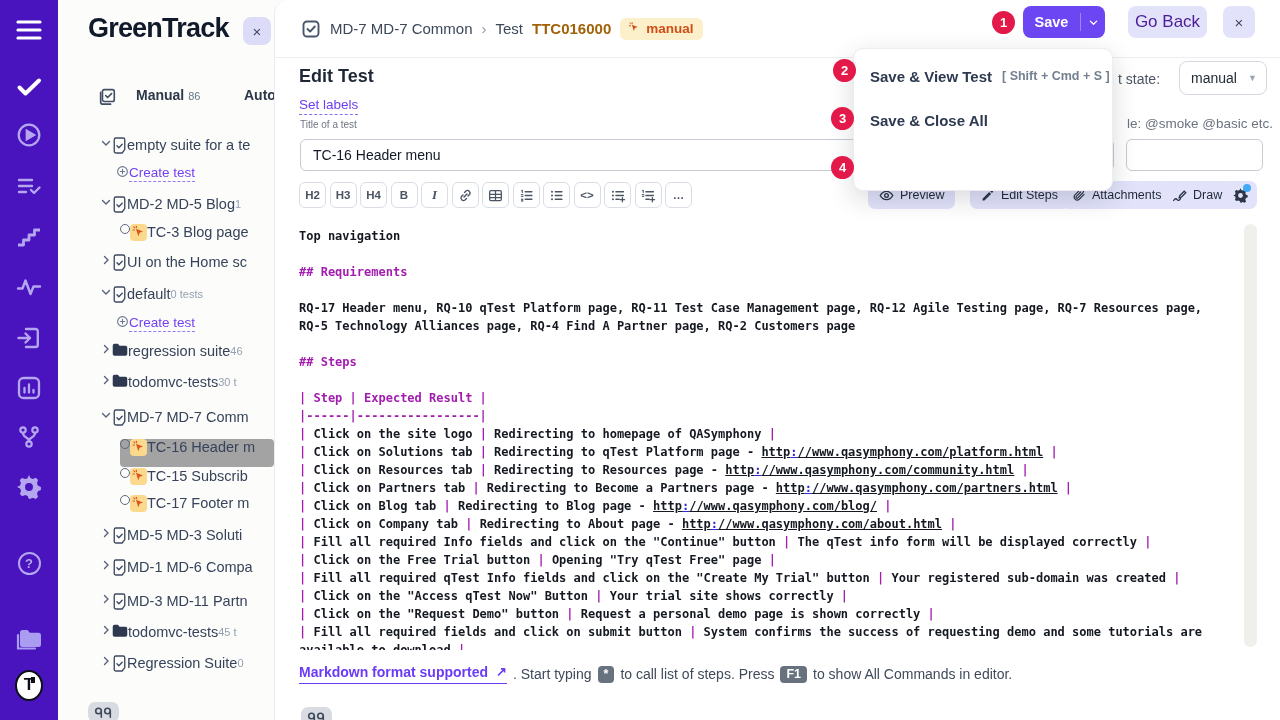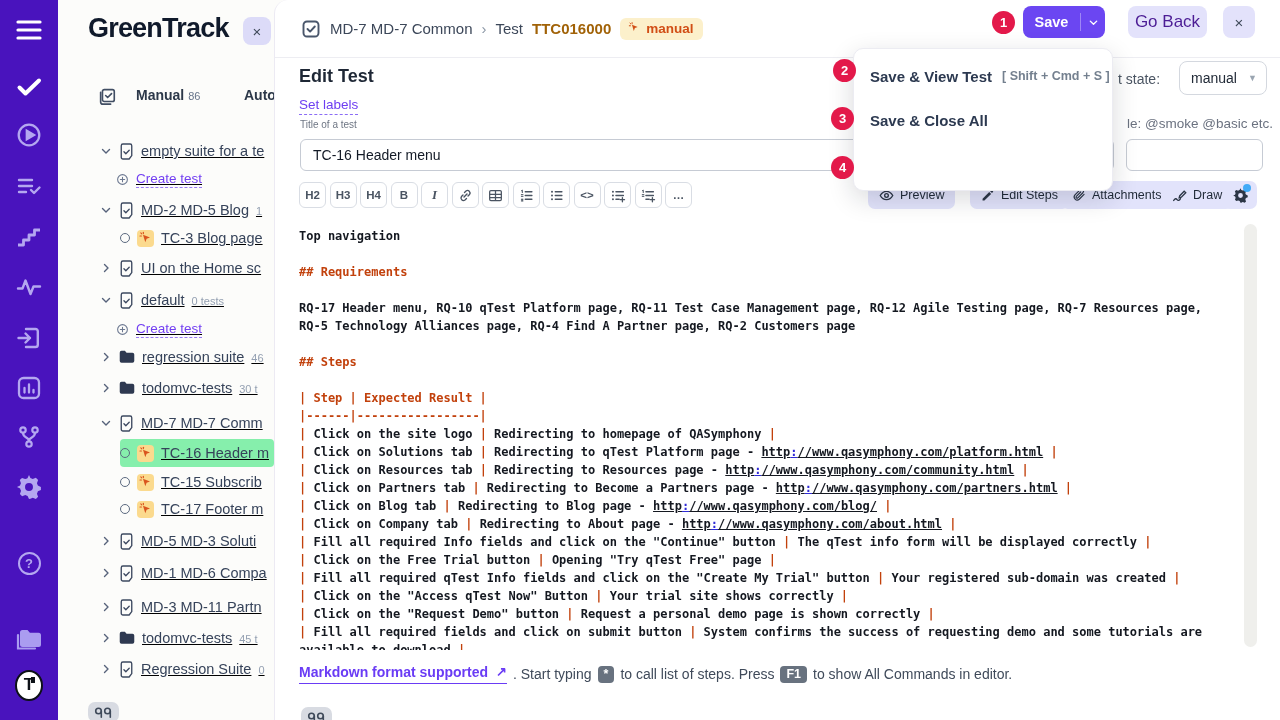--- a/index.html
+++ b/index.html
@@ -16,30 +16,30 @@
 
   
   .sidebar { position:absolute; left:58px; top:0; width:216px; height:720px; background:#fcfcfa; z-index:1; overflow:hidden; }
   .logo { position:absolute; left:30px; top:13px; font-size:27px; font-weight:800; letter-spacing:-0.8px; color:#101a2b; }
   .tabs { position:absolute; left:0; top:84px; width:216px; height:26px; white-space:nowrap; overflow:hidden; }
   .tabs .tico2 { position:absolute; left:39px; top:2px; color:#414e63; }
   .tab1 { position:absolute; left:78px; top:3px; font-size:14px; font-weight:600; color:#2c3849; }
   .tab1 .cnt { font-size:11px; font-weight:400; color:#67748a; margin-left:4px; }
   .tab2 { position:absolute; left:186px; top:3px; font-size:14px; font-weight:600; color:#2c3849; }
   #tree { position:absolute; left:0; top:0; width:216px; height:720px; }
-  .trow { position:absolute; left:42px; right:0; height:28px; display:flex; align-items:center; gap:7px; white-space:nowrap; overflow:hidden; cursor:pointer;text-decoration:underline; }
+  .trow { position:absolute; left:42px; right:0; height:28px; display:flex; align-items:flex-start; gap:0; white-space:nowrap; overflow:hidden; cursor:pointer; }
   .trow .chev { display:flex; width:12px; flex:0 0 12px; }
   .trow .tico { display:flex; align-items:center; }
   .tlabel { font-size:14.5px; color:#36435a; }
   .tcount { font-size:11px; color:#94a0b2; padding-top:2px; }
   .k-create { left:58px; }
   .createlbl { font-size:13.5px; color:#7340f2; border-bottom:1px dashed #9a79f5; padding-bottom:1px; }
   .k-test { left:62px; }
   .k-test .circ { width:10px; height:10px; flex:0 0 10px; border:1.6px solid #5c6a80; border-radius:50%; }
-  .trow.sel { background:#86efac; border-radius:4px; }
+  .trow.sel { background:#a3a3a3; border-radius:4px; }
 
   
   .pbadge { position:absolute; width:31px; height:20px; background:#d8dbe2; border-radius:7px; display:flex; align-items:center; justify-content:center; color:#3f4a5a; z-index:8; }
 
   
   .panel { position:absolute; left:274px; top:0; right:0; bottom:0; background:#fff; border-top-left-radius:14px; border-left:1px solid #eceaf3; z-index:2; }
   .chip-close { position:absolute; left:243px; top:17px; width:28px; height:28px; background:#dcdbf8; border-radius:8px; color:#3f4a5a; font-size:15px; display:flex; align-items:center; justify-content:center; z-index:7; cursor:pointer; }
   .hdr-border { position:absolute; left:0; top:57px; right:0; height:1px; background:#ededf2; }
   .crumb { position:absolute; left:26px; top:0; height:57px; display:flex; align-items:center; gap:9px; }
   .crumb .cicon { display:flex; color:#49566b; }
@@ -74,21 +74,21 @@
   .fmt-btn { min-width:27px; height:26px; background:#fff; border:1px solid #d9dde4; border-radius:6px; color:#4a5462; display:flex; align-items:center; justify-content:center; cursor:pointer; padding:0 4px; }
   .fmt-txt { font-size:11.5px; font-weight:700; font-family:"Liberation Sans",sans-serif; color:#4a5462; }
   .fmt-txt.ital { font-family:"Liberation Serif",serif; font-style:italic; font-size:13px; }
   .act-btn { position:absolute; top:181px; height:28px; background:#e2e3fb; border:none; border-radius:7px; color:#1f2937; font-size:12.5px; font-weight:500; display:flex; align-items:center; gap:6px; padding:0 11px; cursor:pointer; font-family:"Liberation Sans",sans-serif; }
   .gear-dot { position:absolute; right:-2px; top:-3px; width:8px; height:8px; background:#41aaf7; border-radius:50%; }
 
   
   .editor { position:absolute; left:24px; top:227px; width:922px; height:423px; overflow:hidden; font-family:"DejaVu Sans Mono",monospace; font-size:12px; font-weight:700; line-height:18px; }
   .ed-line { min-height:18px; white-space:pre-wrap; word-break:normal; }
   .seg-t { color:#141820; }
-  .seg-b { color:#c2410c;text-align:right; }
+  .seg-b { color:#a21caf;text-align:right; }
   .seg-l { color:#141820; text-decoration:underline; }
   .seg-lc { color:#2f2ad6; text-decoration:underline; }
   .scrollbar { position:absolute; left:969px; top:224px; width:13px; height:423px; background:#efefec; border-radius:7px; }
 
   
   .foot { position:absolute; left:24px; top:664px; display:flex; align-items:center; gap:6px; font-size:14px; color:#3f4a5a; white-space:nowrap; }
   .md-link { color:#6a3cf5; border-bottom:1px solid #6a3cf5; padding-bottom:3px; cursor:pointer; display:flex; gap:8px;font-weight:bold; }
   .md-link .arr { font-size:13px; }
   .kbd { background:#68727f; color:#fff; border-radius:4px; font-size:12.5px; font-weight:700; padding:1px 6px 2px; }
 

